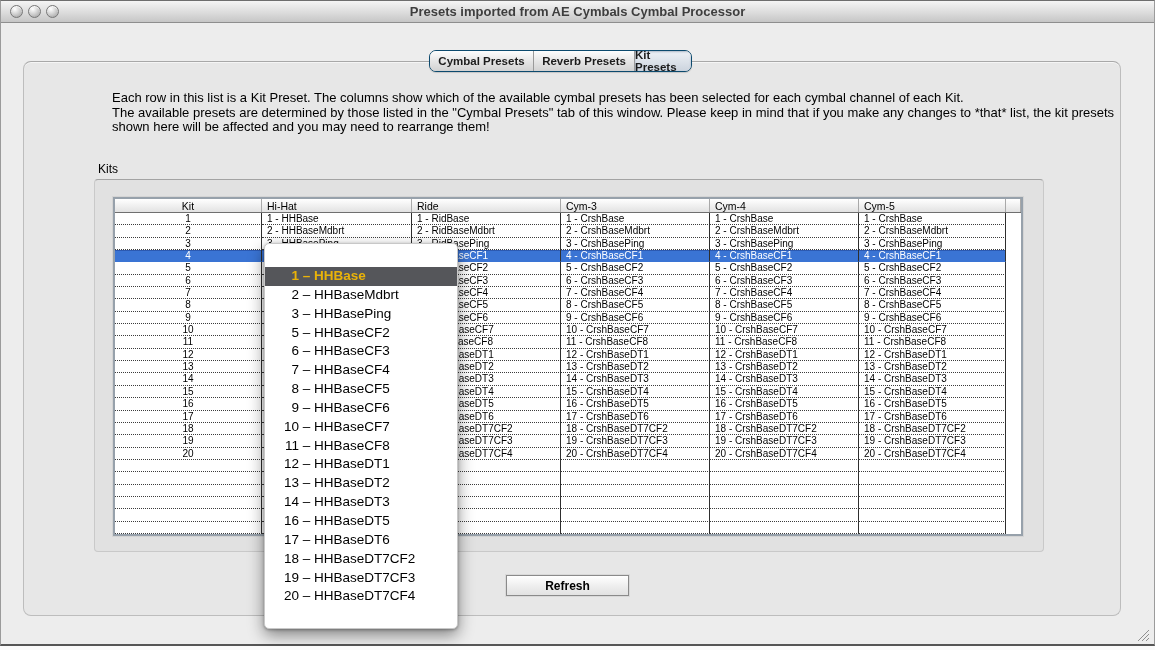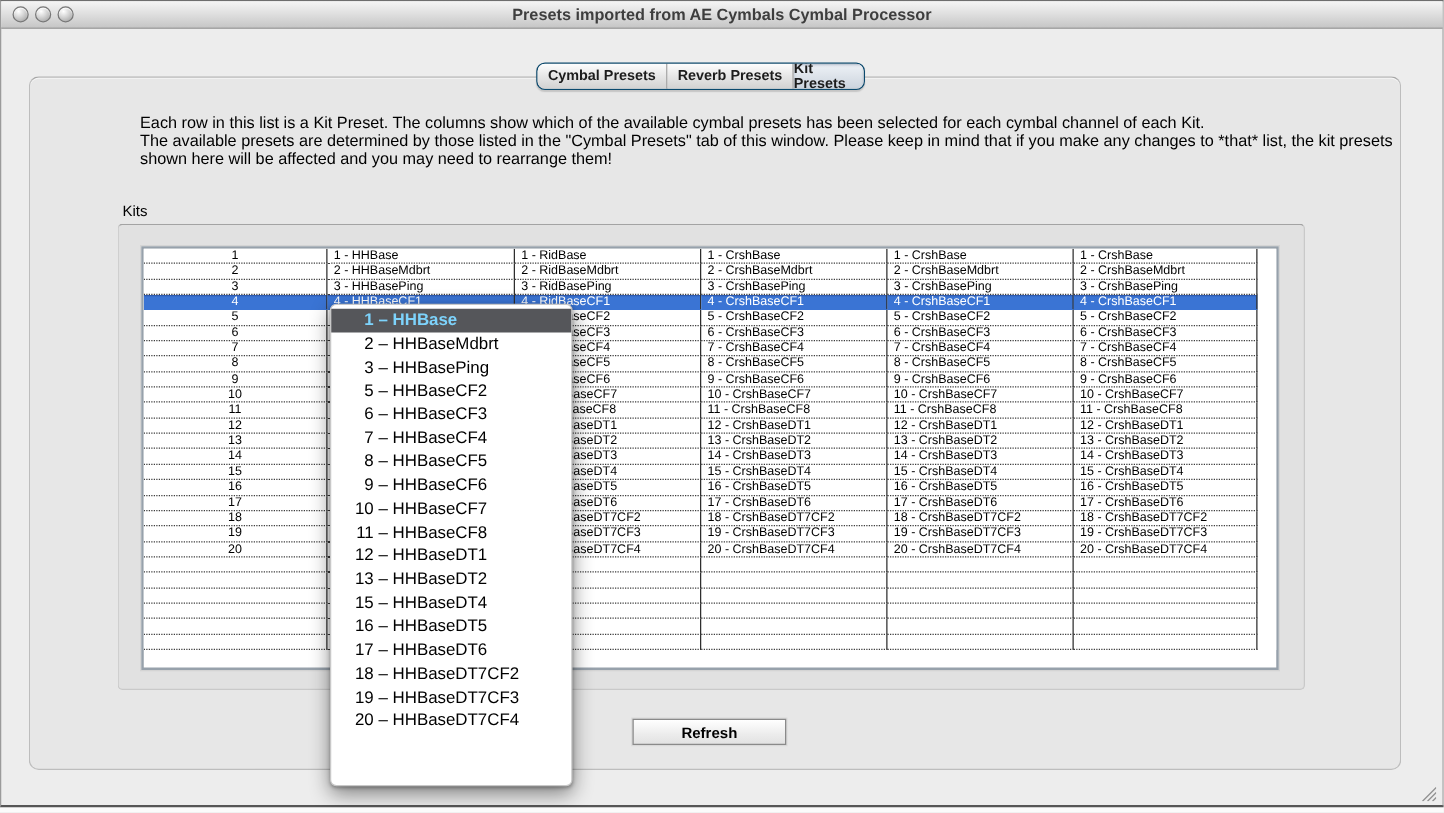--- a/index.html
+++ b/index.html
@@ -53,21 +53,21 @@
   .c-cym3{width:149px;flex:none}.c-cym4{width:149px;flex:none}.c-cym5{width:147px;flex:none}
   .filler{flex:1}
   .trow.sel .td:not(.filler){background:var(--selblue,#3a74d4);color:#fff;
     border-bottom-color:transparent;box-shadow:inset 0 1px 0 rgba(20,40,110,.35);}
   
   .popup{position:absolute;left:263px;top:242px;width:194px;height:386px;background:#fff;
     border:1px solid #c8c8c8;border-radius:5px;box-shadow:0 6px 16px rgba(0,0,0,.45),0 1px 3px rgba(0,0,0,.3);
     padding:3px 0 6px 0;z-index:20;}
   .pitem{height:18.85px;line-height:18.85px;font-size:13.5px;color:#000;white-space:nowrap;padding-left:8px;cursor:default;}
   .pitem .pnum{display:inline-block;width:26px;text-align:right;}
-  .pitem.hl{background:var(--popgray,#55565a);color:#7dd3fc;font-weight:bold;}
+  .pitem.hl{background:var(--popgray,#55565a);color:#eab308;font-weight:bold;margin-top:20px;}
   
   .refresh{position:absolute;left:505px;top:574px;width:123px;height:21px;
     background:linear-gradient(#ffffff,#ececec 60%,#e2e2e2);border:1px solid #8a8a8a;
     box-shadow:0 0 0 1px #d9d9d9;font-size:12px;font-weight:bold;color:#000;
     display:flex;align-items:center;justify-content:center;font-family:"Liberation Sans",sans-serif;}
   
   .grip{position:absolute;right:5px;bottom:3px;width:15px;height:13px;}
 </style>
 </head>
 <body>
@@ -91,20 +91,29 @@
   <div class="instr" id="instr">
       <div>Each row in this list is a Kit Preset. The columns show which of the available cymbal presets has been selected for each cymbal channel of each Kit.</div>
       <div>The available presets are determined by those listed in the "Cymbal Presets" tab  of this window. Please keep in mind that if you make any changes to *that* list, the kit presets</div>
       <div>shown here will be affected and you may need to rearrange them!</div>
     </div>
 
   <div class="kits-label">Kits</div>
   <div class="groupbox"></div>
 
   <div class="tframe">
+    <div class="thead" id="thead">
+        <div class="th c-kit">Kit</div>
+        <div class="th c-hihat">Hi-Hat</div>
+        <div class="th c-ride">Ride</div>
+        <div class="th c-cym3">Cym-3</div>
+        <div class="th c-cym4">Cym-4</div>
+        <div class="th c-cym5">Cym-5</div>
+        <div class="th filler"></div>
+      </div>
     <div class="tbody" id="tbody">
         <div class="trow">
           <div class="td c-kit">1</div>
           <div class="td c-hihat">1 - HHBase</div>
           <div class="td c-ride">1 - RidBase</div>
           <div class="td c-cym3">1 - CrshBase</div>
           <div class="td c-cym4">1 - CrshBase</div>
           <div class="td c-cym5">1 - CrshBase</div>
           <div class="td filler"></div>
         </div>
@@ -342,21 +351,21 @@
       <div class="pitem"><span class="pnum">3</span><span> – HHBasePing</span></div>
       <div class="pitem"><span class="pnum">5</span><span> – HHBaseCF2</span></div>
       <div class="pitem"><span class="pnum">6</span><span> – HHBaseCF3</span></div>
       <div class="pitem"><span class="pnum">7</span><span> – HHBaseCF4</span></div>
       <div class="pitem"><span class="pnum">8</span><span> – HHBaseCF5</span></div>
       <div class="pitem"><span class="pnum">9</span><span> – HHBaseCF6</span></div>
       <div class="pitem"><span class="pnum">10</span><span> – HHBaseCF7</span></div>
       <div class="pitem"><span class="pnum">11</span><span> – HHBaseCF8</span></div>
       <div class="pitem"><span class="pnum">12</span><span> – HHBaseDT1</span></div>
       <div class="pitem"><span class="pnum">13</span><span> – HHBaseDT2</span></div>
-      <div class="pitem"><span class="pnum">15</span><span> – HHBaseDT4</span></div>
+      <div class="pitem"><span class="pnum">14</span><span> – HHBaseDT3</span></div>
       <div class="pitem"><span class="pnum">16</span><span> – HHBaseDT5</span></div>
       <div class="pitem"><span class="pnum">17</span><span> – HHBaseDT6</span></div>
       <div class="pitem"><span class="pnum">18</span><span> – HHBaseDT7CF2</span></div>
       <div class="pitem"><span class="pnum">19</span><span> – HHBaseDT7CF3</span></div>
       <div class="pitem"><span class="pnum">20</span><span> – HHBaseDT7CF4</span></div>
     </div>
 
   <div class="refresh">Refresh</div>
 
   <svg class="grip" viewBox="0 0 15 13">

